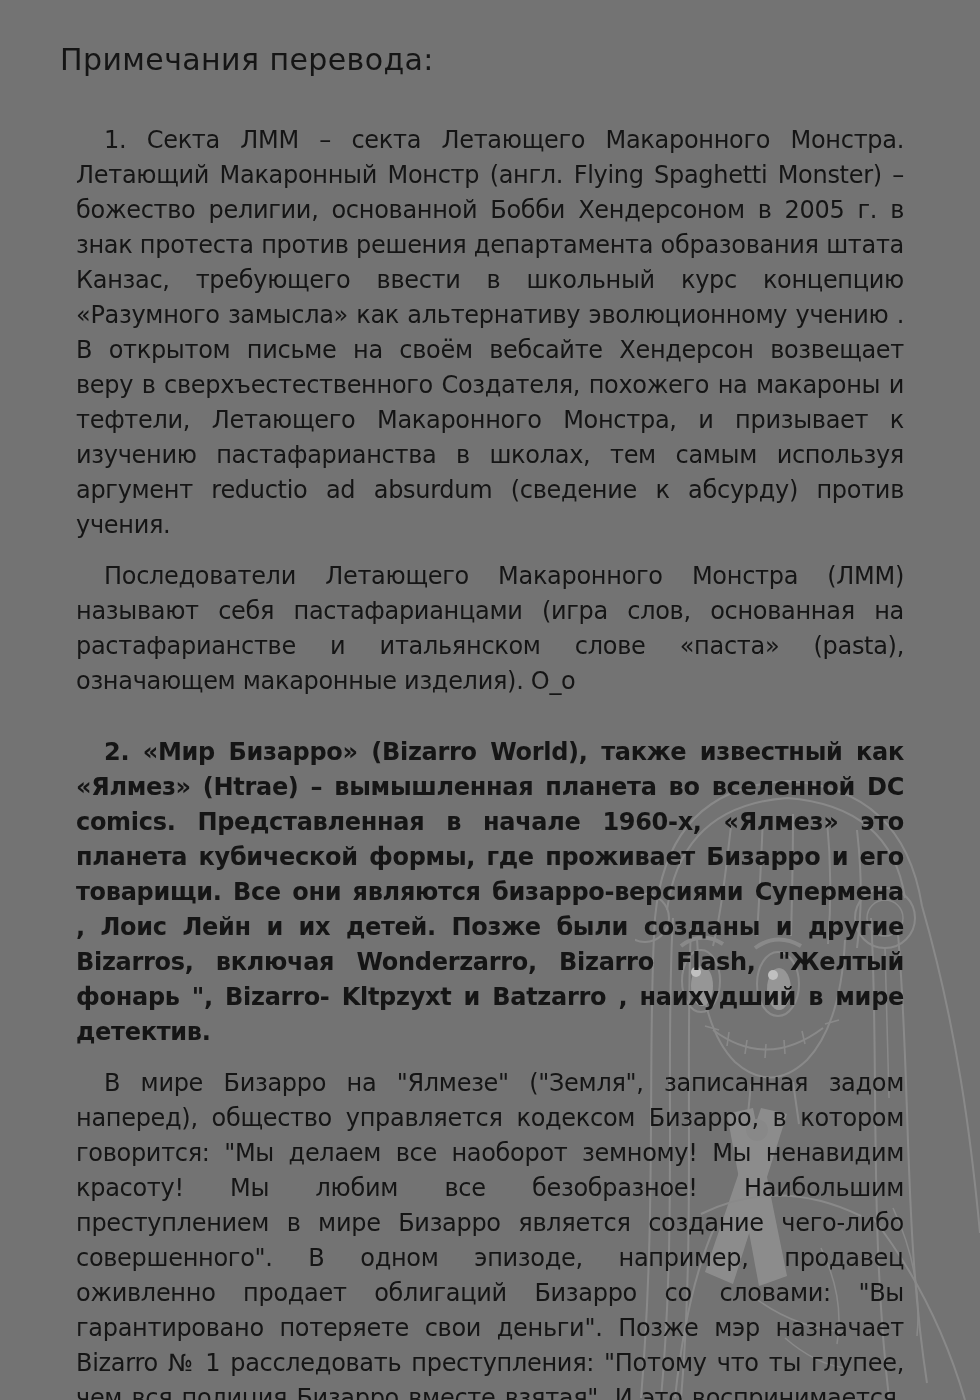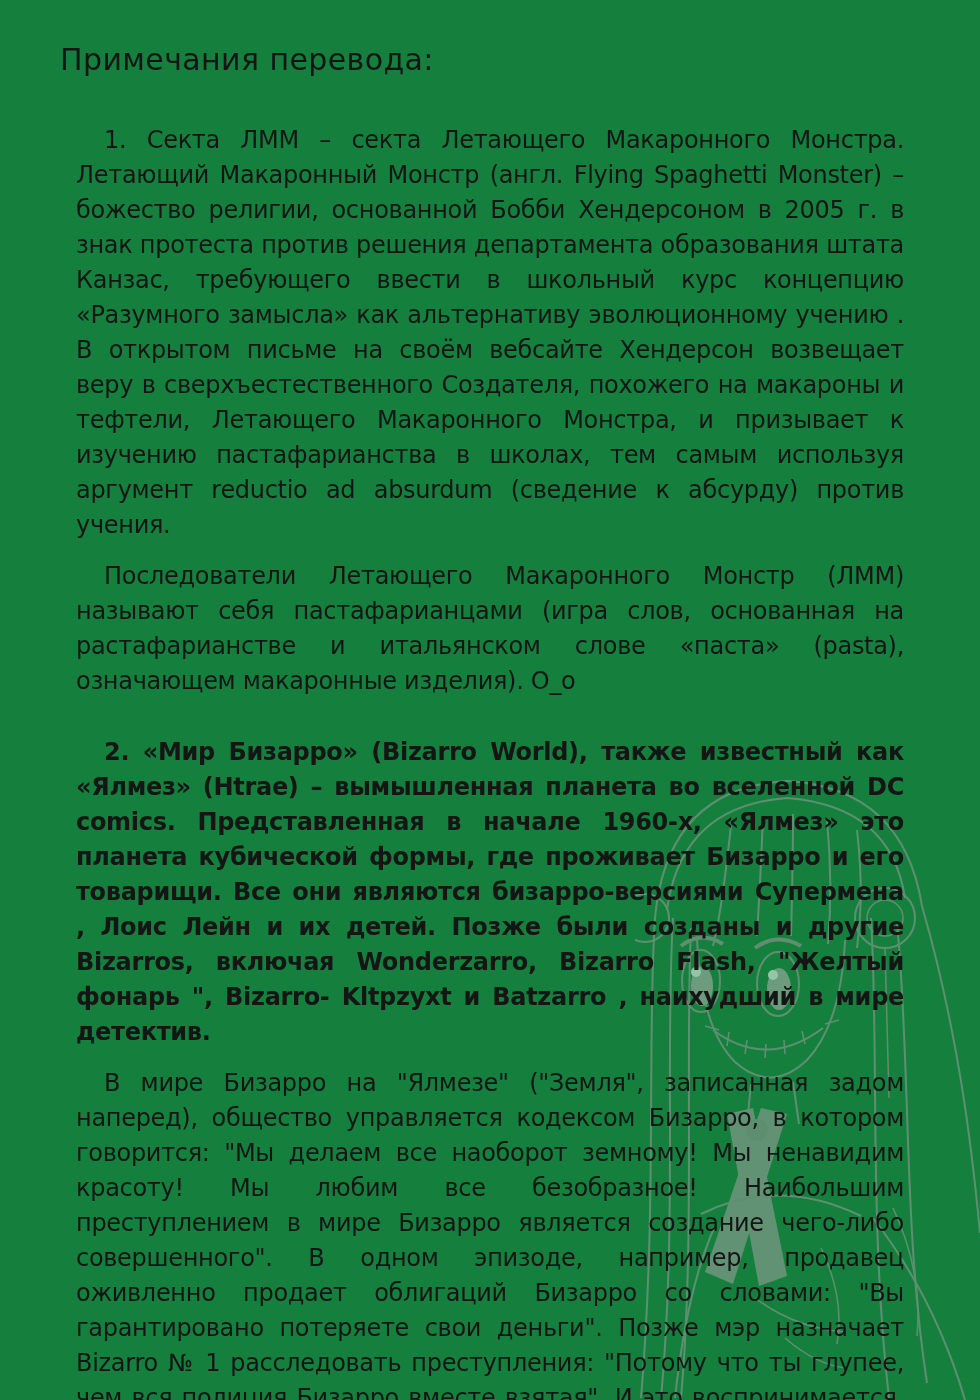--- a/index.html
+++ b/index.html
@@ -10,21 +10,21 @@
   body {
     width: 980px;
     height: 1400px;
     position: relative;
     overflow: hidden;
     font-family: "DejaVu Sans", "Liberation Sans", sans-serif;
   }
   .page {
     position: absolute;
     inset: 0;
-    background: #15803d;
+    background: #737373;
   }
   .sketch {
     position: absolute;
     top: 778px;
     right: 0;
     width: 345px;
     height: 622px;
     z-index: 0;
     pointer-events: none;
   }
@@ -120,21 +120,21 @@
     <path d="M 258 430 q 30 64 24 128" stroke-width="1.5"></path>
     <path d="M 120 520 q 40 30 90 34" stroke-width="1.5"></path>
     <path d="M 150 560 q 30 26 60 30" stroke-width="1.5"></path>
   </svg>
 
   <div class="content">
     <h1 class="title">Примечания перевода:</h1>
 
     <p class="para">1. Секта ЛММ – секта Летающего Макаронного Монстра. Летающий Макаронный Монстр (англ. Flying Spaghetti Monster) – божество религии, основанной Бобби Хендерсоном в 2005 г. в знак протеста против решения департамента образования штата Канзас, требующего ввести в школьный курс концепцию «Разумного замысла» как альтернативу эволюционному учению . В открытом письме на своём вебсайте Хендерсон возвещает веру в сверхъестественного Создателя, похожего на макароны и тефтели, Летающего Макаронного Монстра, и призывает к изучению пастафарианства в школах, тем самым используя аргумент reductio ad absurdum (сведение к абсурду) против учения.</p>
 
-    <p class="para">Последователи Летающего Макаронного Монстр (ЛММ) называют себя пастафарианцами (игра слов, основанная на растафарианстве и итальянском слове «паста» (pasta), означающем макаронные изделия). O_o</p>
+    <p class="para">Последователи Летающего Макаронного Монстра (ЛММ) называют себя пастафарианцами (игра слов, основанная на растафарианстве и итальянском слове «паста» (pasta), означающем макаронные изделия). O_o</p>
 
     <p class="para note-gap">2. «Мир Бизарро» (Bizarro World), также известный как «Ялмез» (Htrae) – вымышленная планета во вселенной DC comics. Представленная в начале 1960-х, «Ялмез» это планета кубической формы, где проживает Бизарро и его товарищи. Все они являются бизарро-версиями Супермена , Лоис Лейн и их детей. Позже были созданы и другие Bizarros, включая Wonderzarro, Bizarro Flash, "Желтый фонарь ", Bizarro- Kltpzyxt и Batzarro , наихудший в мире детектив.</p>
 
     <p class="para">В мире Бизарро на "Ялмезе" ("Земля", записанная задом наперед), общество управляется кодексом Бизарро, в котором говорится: "Мы делаем все наоборот земному! Мы ненавидим красоту! Мы любим все безобразное! Наибольшим преступлением в мире Бизарро является создание чего-либо совершенного". В одном эпизоде, например, продавец оживленно продает облигаций Бизарро со словами: "Вы гарантировано потеряете свои деньги". Позже мэр назначает Bizarro № 1 расследовать преступления: "Потому что ты глупее, чем вся полиция Бизарро вместе взятая". И это воспринимается, как большой комплимент. O_o</p>
 
     <p class="attribution">(с) Википедия</p>
   </div>
 </div>
 
 </body></html>

